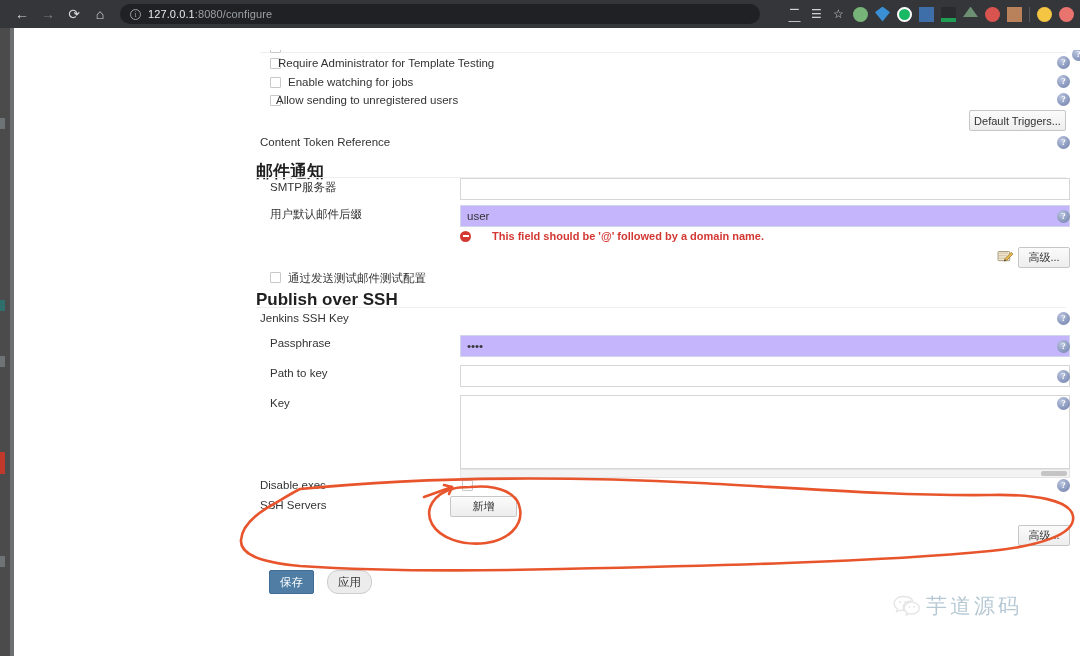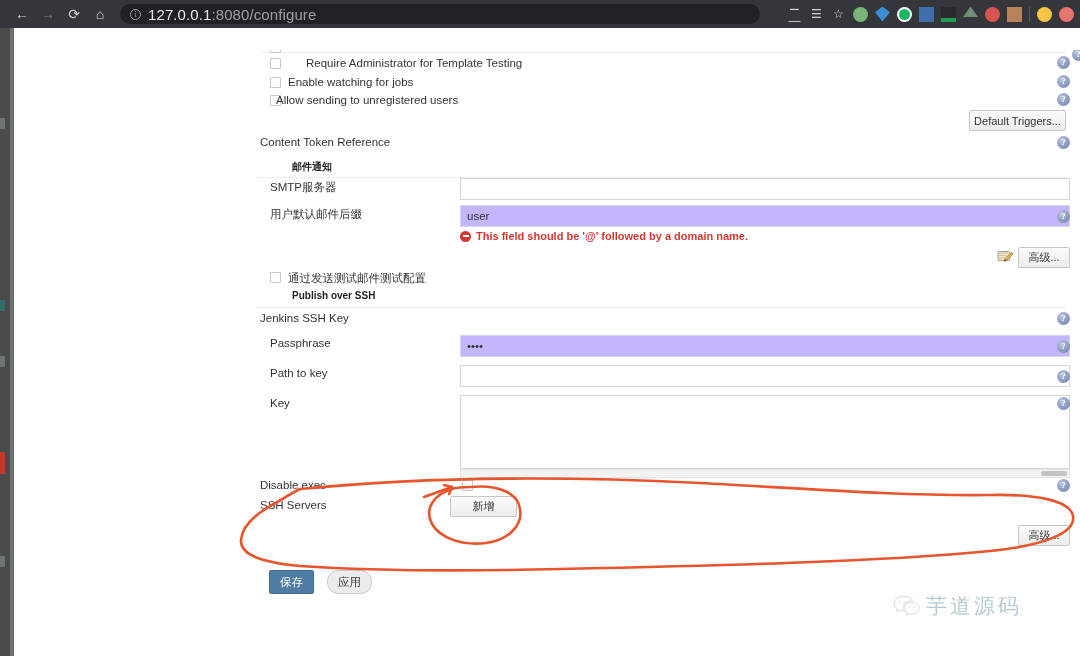--- a/index.html
+++ b/index.html
@@ -41,21 +41,21 @@
     margin-left: 8px; flex: 0 0 auto; width: 640px; height: 20px;
     background: #202124; border-radius: 10px;
     display: flex; align-items: center; padding: 0 10px; gap: 7px;
   }
   .omni-info {
     width: 11px; height: 11px; border-radius: 50%;
     border: 1px solid #9aa0a6; color: #9aa0a6;
     font-size: 8px; line-height: 9px; text-align: center;
     font-family: "Liberation Serif", serif; flex: 0 0 auto;
   }
-  .omni-url { font-size: 15px; color: #e8eaed; white-space: nowrap; letter-spacing: .1px; }
+  .omni-url { font-size: 11px; color: #e8eaed; white-space: nowrap; letter-spacing: .1px; }
   .omni-url .dim { color: #9aa0a6; }
 
   .ext-icons {
     position: absolute; right: 6px; top: 0; height: 28px;
     display: flex; align-items: center; gap: 7px;
   }
   .ext { width: 15px; height: 15px; flex: 0 0 auto; display:block; }
   .ext.circle { border-radius: 50%; }
   .ext-sep { width:1px; height:15px; background:#55575b; }
   .glyph { color:#cfd2d5; font-size:12px; line-height:15px; text-align:center; width:15px; }
@@ -74,21 +74,21 @@
     position: absolute; left: 14px; top: 50px; width: 1066px; height: 576px;
     background: #ffffff; overflow: hidden;
   }
   .content { position: relative; width: 1066px; }
   .rowline { border-top: 1px solid #eeeeee; }
 
   .lbl {
     position: absolute; font-size: 11.5px; color: #333333;
   }
   .lbl.sec {
-    font-weight: bold; color: #1f1f1f; font-size: 10px; margin-left: 36px;
+    font-weight: bold; color: #1f1f1f; font-size: 17px;
   }
 
   .cb {
     position: absolute; width: 11px; height: 11px;
     border: 1px solid #c9c9c9; background: #fff; border-radius: 1px;
   }
 
   .inp {
     position: absolute; height: 22px;
     border: 1px solid #d6d6d6; background: #ffffff;
@@ -135,21 +135,21 @@
   .help {
     position: absolute; width: 13px; height: 13px; border-radius: 50%;
     background: radial-gradient(circle at 35% 30%, #b9c4de 0%, #8e9cc1 55%, #6f7fa8 100%);
     color: #ffffff; font-size: 9px; font-weight: bold; line-height: 13px;
     text-align: center; cursor: pointer;
     font-family: "Liberation Serif", serif;
   }
 
   .errmsg {
     position: absolute; font-size: 11px; color: #d33833; font-weight: bold;
-    display: flex; align-items: center; gap: 5px;
+    display: flex; align-items: center; gap: 21px;
   }
   .err-icon {
     width: 11px; height: 11px; border-radius: 50%;
     background: #d33833; display: inline-flex;
     align-items: center; justify-content: center; flex: 0 0 auto;
   }
   .err-icon i { display:block; width:6px; height:2px; background:#fff; }
 
   .pencil-icon {
     position: absolute; width: 17px; height: 15px;
@@ -221,21 +221,21 @@
 
 
   <div class="page">
     <div class="content">
 
       <div class="rowline" style="position:absolute;left:246px;top:2px;width:806px;height:1px"></div>
       <div class="cb" style="left:256px;top:-8px"></div>
       <div class="help" style="left:1058px;top:-2px">?</div>
 
       <div class="cb" style="left:256px;top:8px"></div>
-      <div class="lbl" style="left:292px;top:7px">Require Administrator for Template Testing</div>
+      <div class="lbl" style="left:264px;top:7px">Require Administrator for Template Testing</div>
       <div class="help" style="left:1043px;top:6px">?</div>
 
       <div class="cb" style="left:256px;top:27px"></div>
       <div class="lbl" style="left:274px;top:26px">Enable watching for jobs</div>
       <div class="help" style="left:1043px;top:25px">?</div>
 
       <div class="cb" style="left:256px;top:45px"></div>
       <div class="lbl" style="left:262px;top:44px">Allow sending to unregistered users</div>
       <div class="help" style="left:1043px;top:43px">?</div>
 

